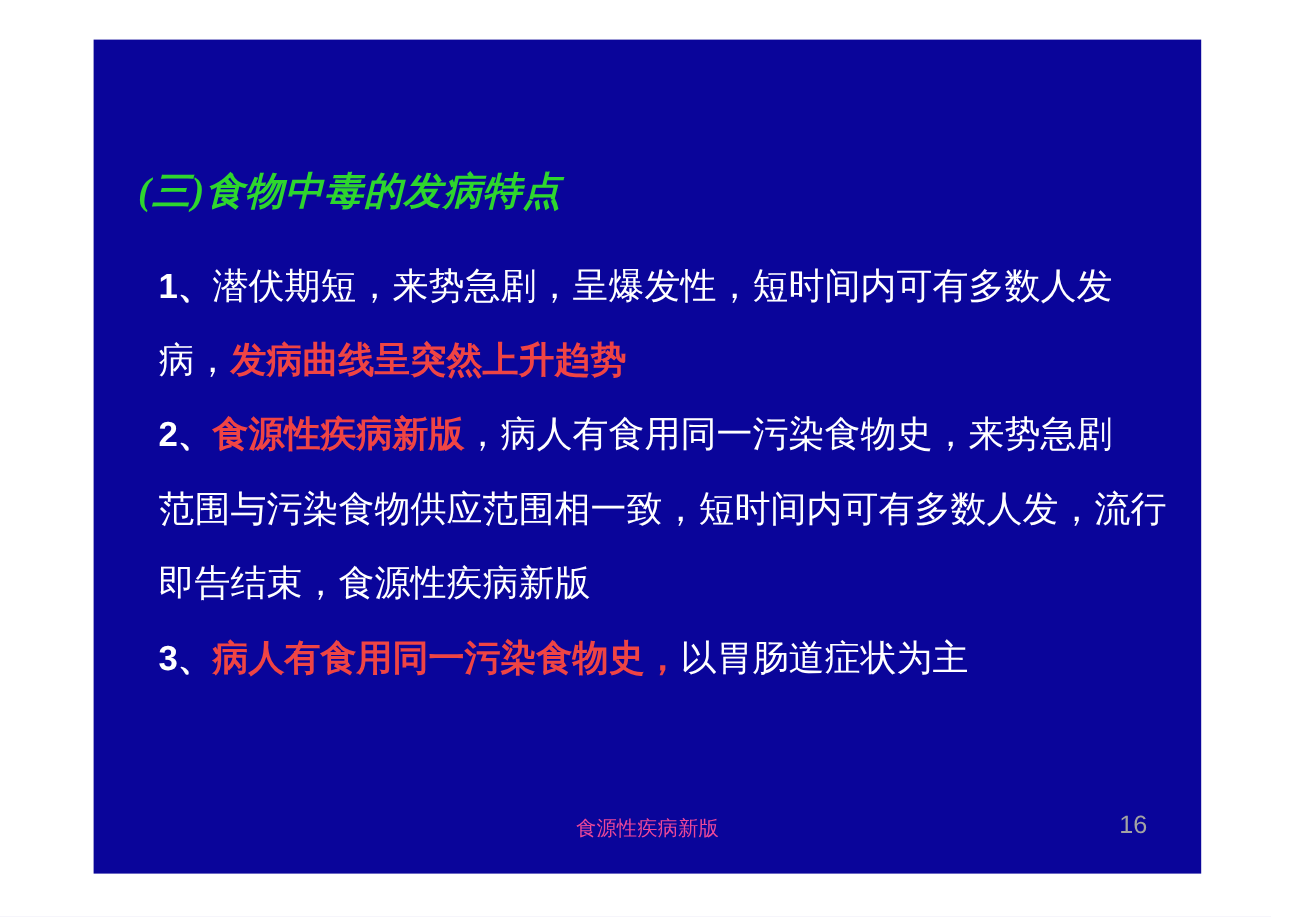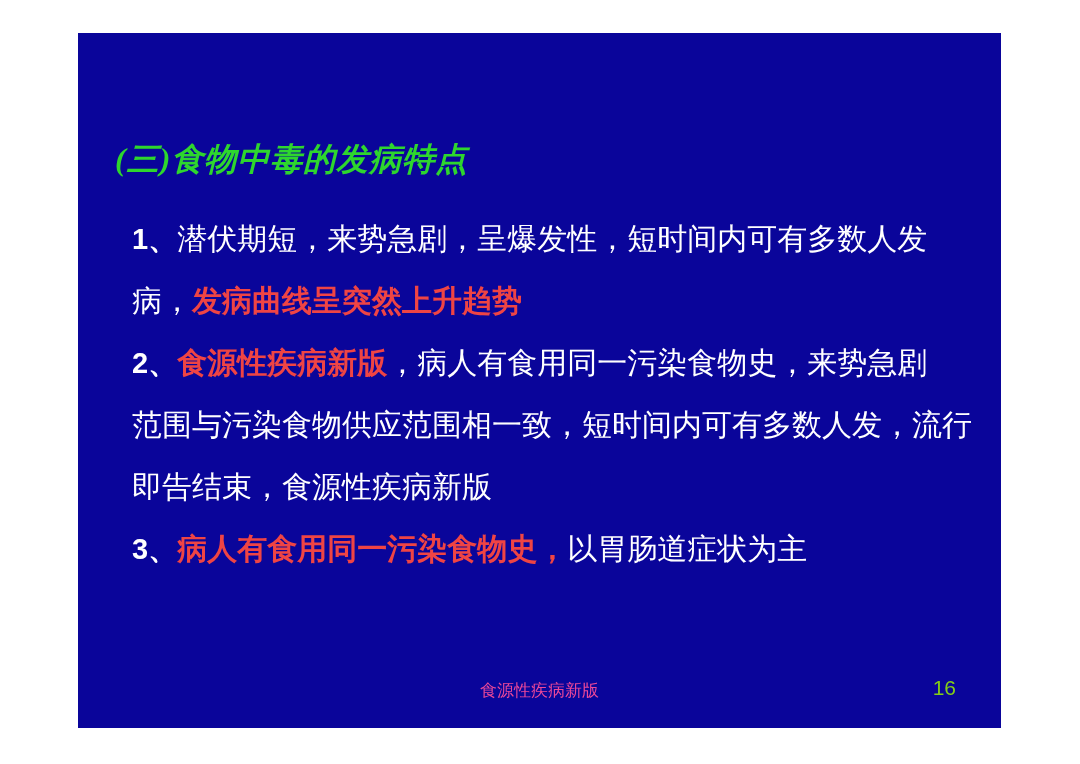--- a/index.html
+++ b/index.html
@@ -72,21 +72,21 @@
     text-align: center;
     font-size: 17px;
     color: #ec4899;
     font-family: "Liberation Serif", "DejaVu Serif", serif;
   }
   #page-number {
     position: absolute;
     right: 45px;
     top: 643px;
     font-size: 21px;
-    color: #84cc16;
+    color: #a3a3a3;
     font-family: "Liberation Sans", "DejaVu Sans", sans-serif;
   }
 </style>
 </head>
 <body>
 
 <div id="slide-frame">
 
   <div id="slide-title">(三)食物中毒的发病特点</div>
 

